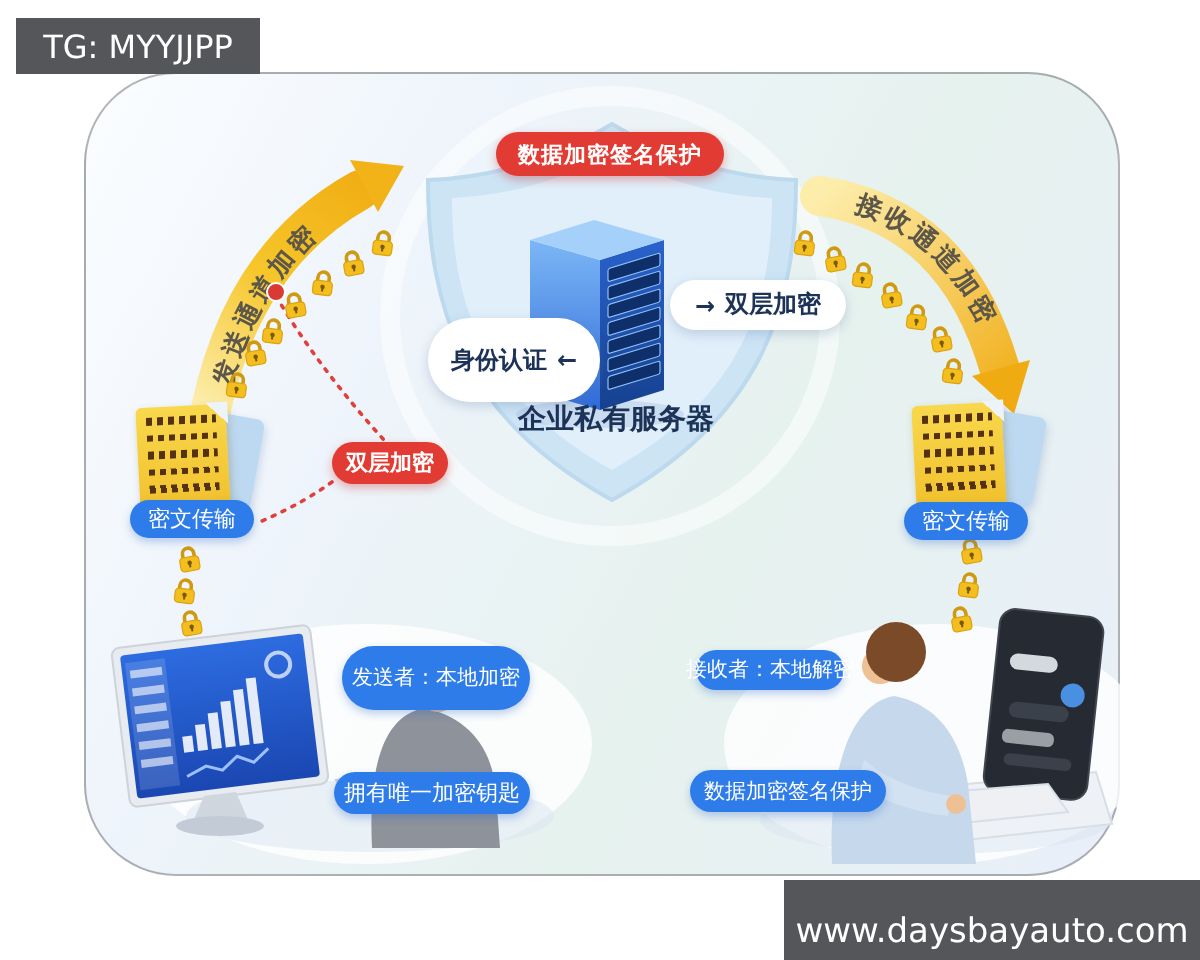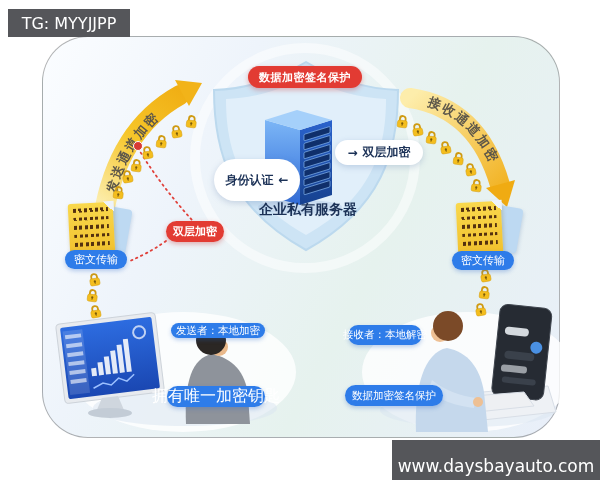--- a/index.html
+++ b/index.html
@@ -19,22 +19,22 @@
   .title-badge{left:248px;top:66px;width:114px;height:22px;font-size:11px;letter-spacing:.5px;}
   .dbl-badge{left:166px;top:221px;width:58px;height:21px;font-size:11px;}
   .pill-white{background:#fff;color:var(--navy-text,#1c3257);border-radius:999px;font-weight:bold;
               box-shadow:0 2px 6px rgba(90,120,170,.28);gap:5px;font-size:12px;}
   .auth{left:214px;top:159px;width:86px;height:42px;}
   .fwd{left:335px;top:140px;width:88px;height:25px;}
   .pill-blue{background:var(--pill-blue,#2e7ce9);color:#fff;border-radius:999px;font-weight:normal;
              box-shadow:0 2px 4px rgba(40,100,200,.3);}
   .docpill-l{left:65px;top:250px;width:62px;height:19px;font-size:11px;}
   .docpill-r{left:452px;top:251px;width:62px;height:19px;font-size:11px;}
-  .role-l{left:171px;top:323px;width:94px;height:15px;font-size:10.5px;}
-  .key-l{left:167px;top:386px;width:98px;height:21px;font-size:16px;}
+  .role-l{left:171px;top:323px;width:94px;height:32px;font-size:10.5px;}
+  .key-l{left:167px;top:386px;width:98px;height:21px;font-size:11px;}
   .role-r{left:348px;top:325px;width:74px;height:20px;font-size:10.5px;}
   .key-r{left:345px;top:385px;width:98px;height:21px;font-size:10.5px;}
   .server-label{left:250px;top:202px;width:116px;height:16px;color:var(--navy-text,#1c3257);
                 font-size:14px;font-weight:bold;}
   .doc-back{position:absolute;z-index:2;background:#bdd9f2;border-radius:4px;transform:rotate(10deg);
             box-shadow:1px 2px 4px rgba(80,120,170,.25);}
   .doc-back.l{left:95px;top:207px;width:34px;height:45px;}
   .doc-back.r{left:486px;top:206px;width:34px;height:45px;}
   .doc-front{position:absolute;z-index:2;background:linear-gradient(#f9d84d,#f1c02c);
              border-radius:3px;transform:rotate(-3deg);box-shadow:1px 2px 4px rgba(120,100,30,.3);}

